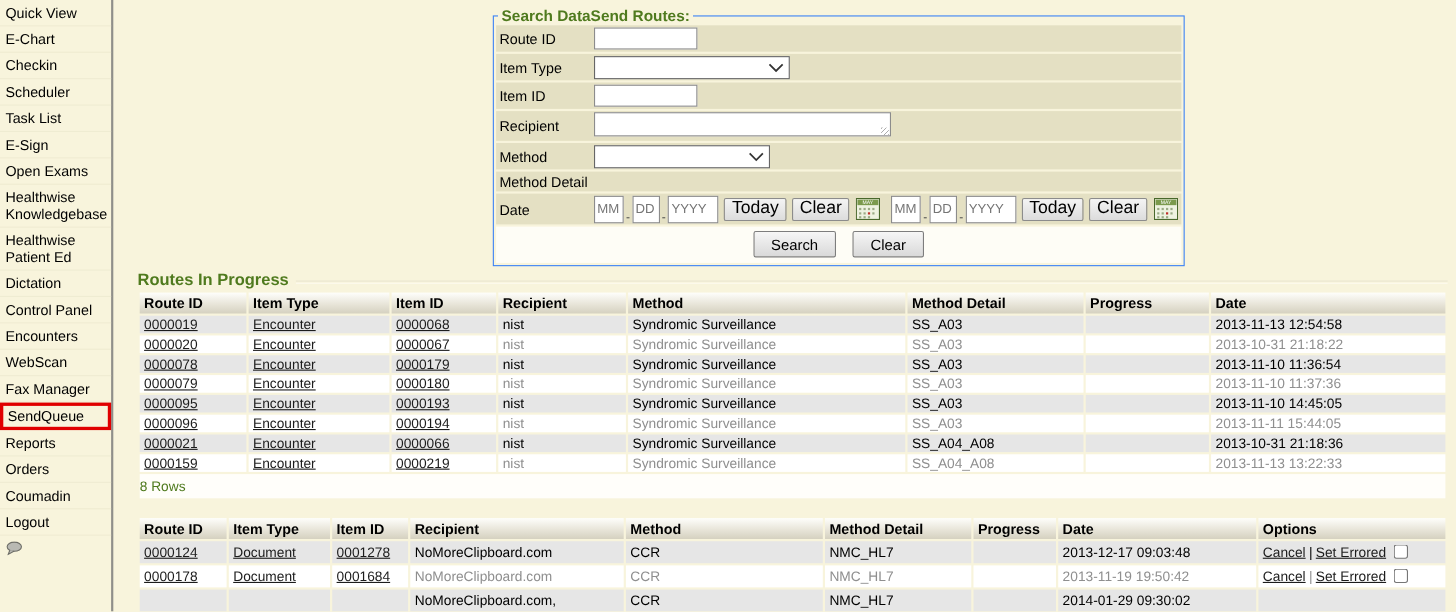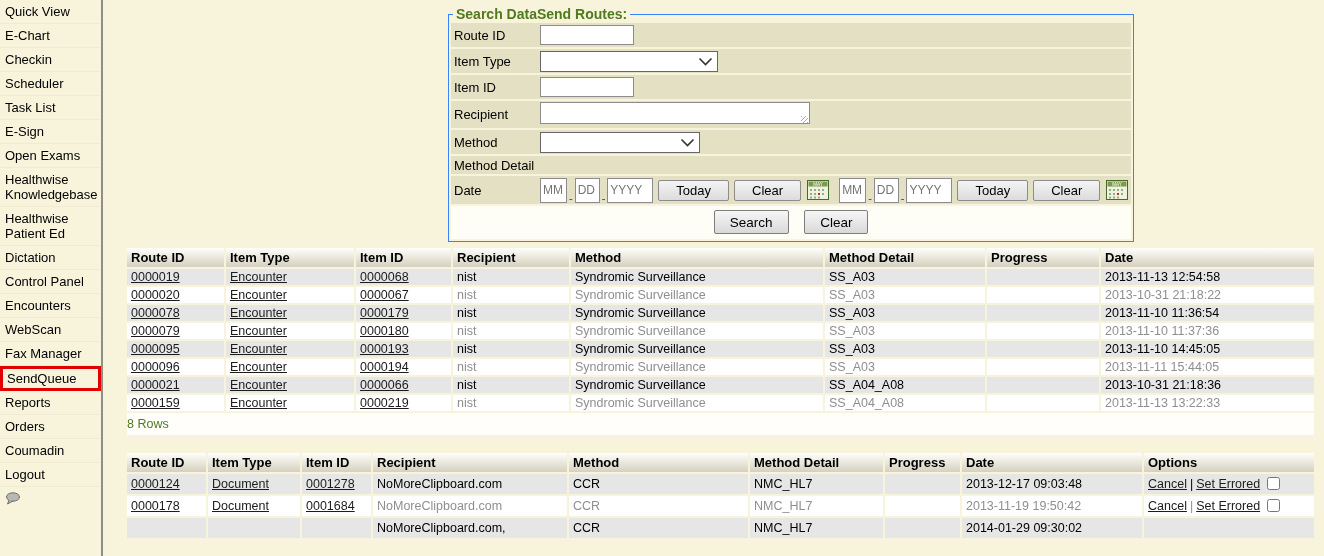--- a/index.html
+++ b/index.html
@@ -78,21 +78,21 @@
     background: repeating-linear-gradient(135deg, #aaa 0 1px, transparent 1px 3px);
     pointer-events: none;
   }
   .date-group { display: flex; align-items: center; gap: 2px; }
   .date-group + .date-group { margin-left: 10px; }
   .d-sep { font-size: 11px; color: #444; align-self: flex-end; line-height: 9px; }
   .d-mm { width: 27px; } .d-dd { width: 25px; } .d-yyyy { width: 46px; }
   .d-txt { height: 25px; border: 1px solid #8c8c8c; font-size: 12px; padding: 0 2px;
            font-family: Liberation Sans, sans-serif; }
   .mini-btn {
-    height: 21px; padding: 0 17px; font-size: 13px;
+    height: 21px; padding: 0 6px; font-size: 16px;
     background: linear-gradient(#f4f4f4, #dcdcdc);
     border: 1px solid #8c8c8c; border-radius: 2px; cursor: pointer; margin-left: 3px;
     font-family: "Liberation Sans", sans-serif;
   }
   .cal-btn { margin-left: 4px; cursor: pointer; background: none; border: 0; padding: 0; line-height: 0; }
   .btn-row {
     background: #FEFDF6; text-align: center; padding: 4px 0 5px 0;
   }
   .big-btn {
     height: 24px; padding: 0 15px; font-size: 13.5px;
@@ -277,20 +277,24 @@
       </span>
     </div>
 
     <div class="btn-row">
       <button class="big-btn">Search</button>
       <button class="big-btn">Clear</button>
     </div>
   </fieldset>
 
   <div class="section">
+    <div class="section-head">
+      <span class="section-title">Routes In Progress</span>
+      <span class="rule"></span>
+    </div>
     <table class="grid" id="routes-table">
       <colgroup>
         <col style="width:97px">
           <col style="width:128px">
           <col style="width:95px">
           <col style="width:116px">
         <col style="width:252px">
           <col style="width:160px">
           <col style="width:112px">
           <col>

